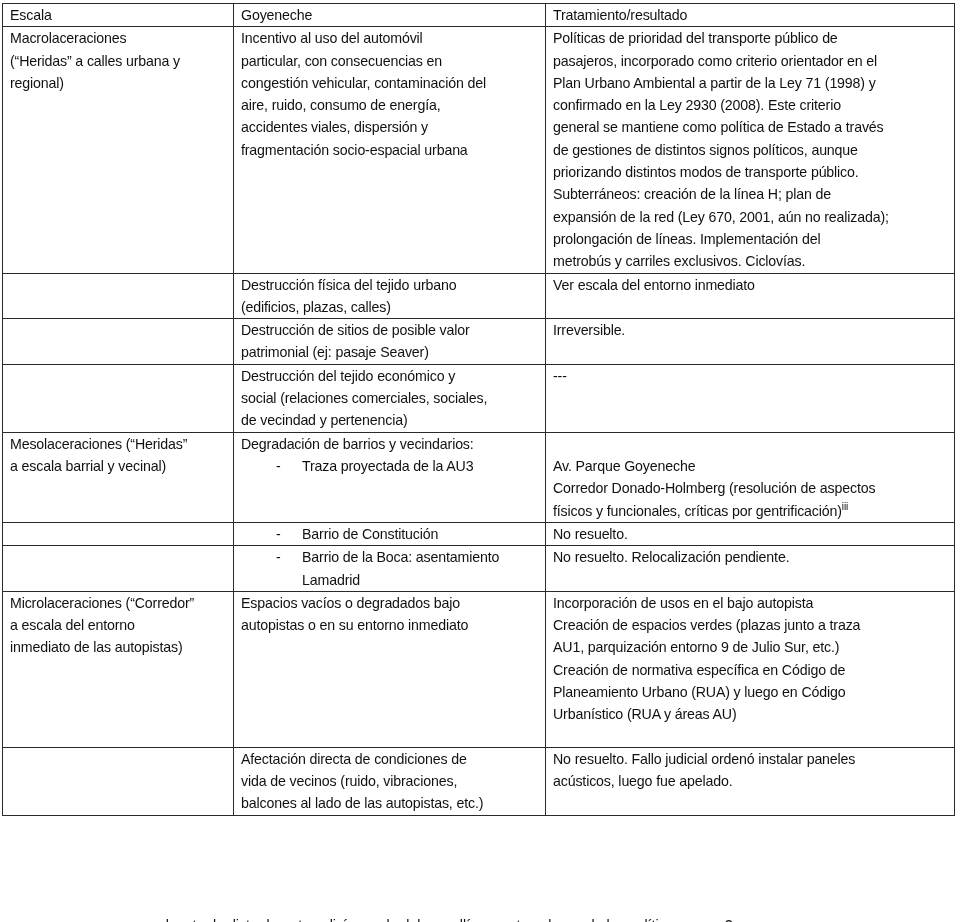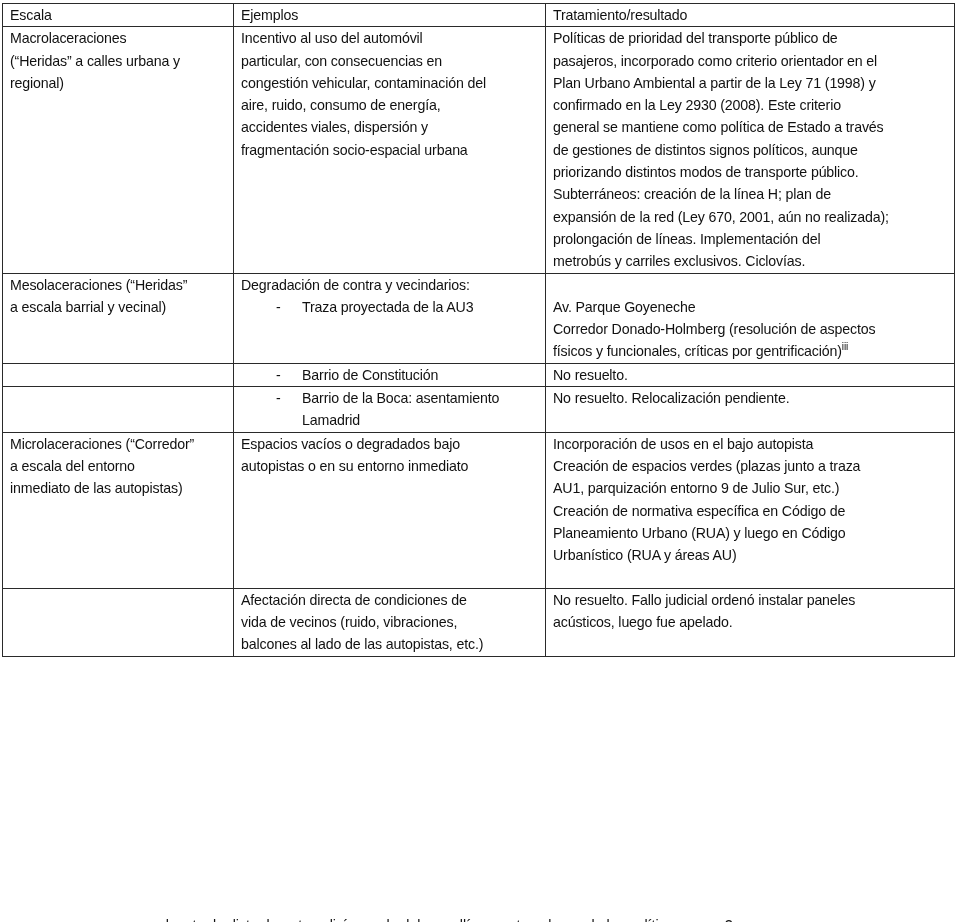--- a/index.html
+++ b/index.html
@@ -48,21 +48,21 @@
       <col class="c1">
       <col class="c2">
       <col class="c3">
     </colgroup>
   <tbody>
       <tr style="height:23px">
     <td>
           <span class="line">Escala</span>
         </td>
     <td>
-          <span class="line">Ejemplos</span>
+          <span class="line">Goyeneche</span>
         </td>
     <td>
           <span class="line">Tratamiento/resultado</span>
         </td>
   </tr>
 
   <tr style="height:242px">
     <td>
       <span class="line">Macrolaceraciones</span>
       <span class="line">(“Heridas” a calles urbana y</span>
@@ -84,33 +84,64 @@
       <span class="line">general se mantiene como política de Estado a través</span>
       <span class="line">de gestiones de distintos signos políticos, aunque</span>
       <span class="line">priorizando distintos modos de transporte público.</span>
       <span class="line">Subterráneos: creación de la línea H; plan de</span>
       <span class="line">expansión de la red (Ley 670, 2001, aún no realizada);</span>
       <span class="line">prolongación de líneas. Implementación del</span>
       <span class="line">metrobús y carriles exclusivos. Ciclovías.</span>
     </td>
   </tr>
 
-
-
-
-
+  <tr style="height:45px">
+    <td></td>
+    <td>
+      <span class="line">Destrucción física del tejido urbano</span>
+      <span class="line">(edificios, plazas, calles)</span>
+    </td>
+    <td>
+      <span class="line">Ver escala del entorno inmediato</span>
+    </td>
+  </tr>
+
+  <tr style="height:45px">
+    <td></td>
+    <td>
+      <span class="line">Destrucción de sitios de posible valor</span>
+      <span class="line">patrimonial (ej: pasaje Seaver)</span>
+    </td>
+    <td>
+      <span class="line">Irreversible.</span>
+    </td>
+  </tr>
+
+
+
+  <tr style="height:68px">
+    <td></td>
+    <td>
+      <span class="line">Destrucción del tejido económico y</span>
+      <span class="line">social (relaciones comerciales, sociales,</span>
+      <span class="line">de vecindad y pertenencia)</span>
+    </td>
+    <td>
+      <span class="line">---</span>
+    </td>
+  </tr>
 
 
   <tr style="height:89px">
     <td>
       <span class="line">Mesolaceraciones (“Heridas”</span>
       <span class="line">a escala barrial y vecinal)</span>
     </td>
     <td>
-      <span class="line">Degradación de contra y vecindarios:</span>
+      <span class="line">Degradación de barrios y vecindarios:</span>
       <span class="bullet">
         <span class="dash">-</span>
         <span class="line">Traza proyectada de la AU3</span>
       </span>
     </td>
     <td>
       <span class="line" style="height:22.3px"></span>
       <span class="line">Av. Parque Goyeneche</span>
       <span class="line">Corredor Donado-Holmberg (resolución de aspectos</span>
       <span class="line"><span>físicos y funcionales, críticas por gentrificación)</span><sup class="note">iii</sup></span>

